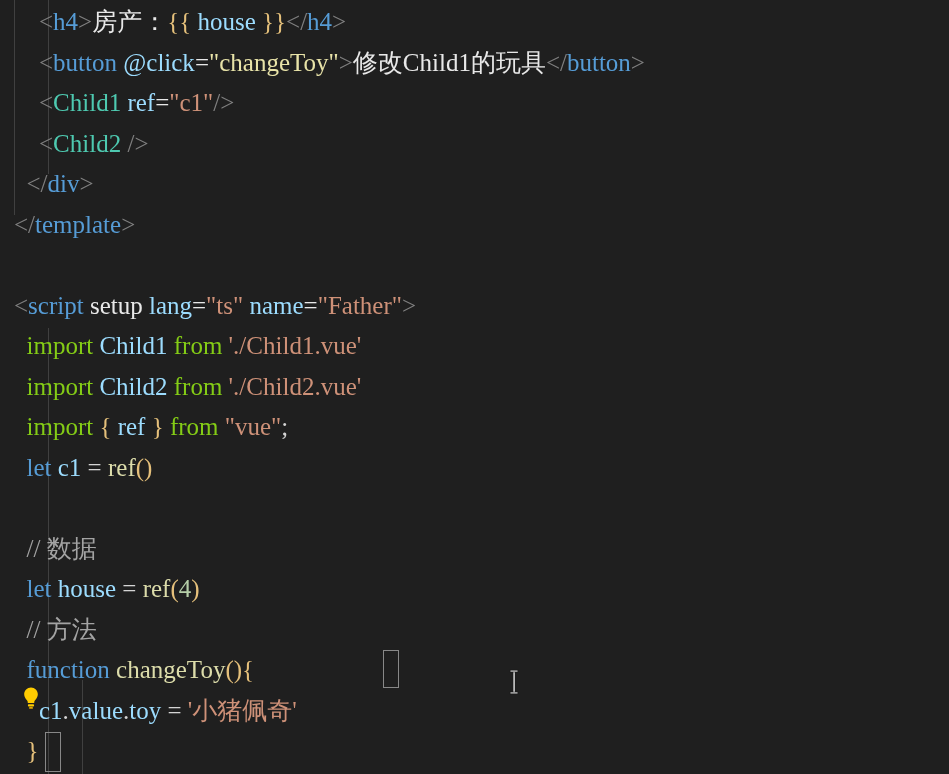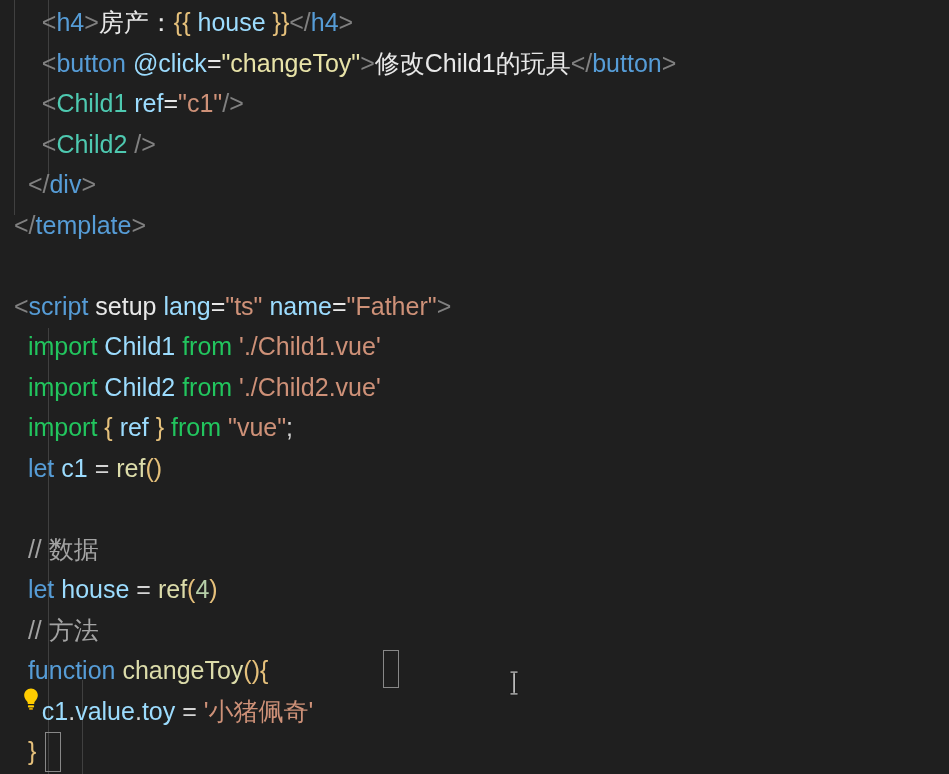--- a/index.html
+++ b/index.html
@@ -7,21 +7,21 @@
     padding: 0;
     background: #1f1f1f;
   }
 
   #editor {
     position: relative;
     width: 756px;
     height: 774px;
     background: #1f1f1f;
     overflow: hidden;
-    font-family: Liberation Sans, sans-serif;
+    font-family: Liberation Serif, serif;
     font-size: 25px;
     line-height: 40.5px;
     -webkit-font-smoothing: antialiased;
   }
 
   
   .indent-guide {
     position: absolute;
     width: 1px;
     background: #404040;
@@ -47,21 +47,21 @@
   
   .t-punct     { color: #808080; }
   .t-tag       { color: #569CD6; }
   .t-comp      { color: #4EC9B0; }
   .t-attr      { color: #9CDCFE; }
   .t-str       { color: #CE9178; }
   .t-strlite   { color: #E8E3A8; }
   .t-text      { color: #E8E8E8; }
   .t-mustache  { color: #E5C07B; }
   .t-kw        { color: #569CD6; }
-  .t-kwimp     { color: #22c55e; }
+  .t-kwimp     { color: #84cc16; }
   .t-var       { color: #9CDCFE; }
   .t-fn        { color: #DCDCAA; }
   .t-num       { color: #B5CEA8; }
   .t-comment   { color: #a3a3a3; }
   .t-op        { color: #D4D4D4; }
   .t-brace-y   { color: #E5C07B; }
   .t-plain     { color: #D4D4D4; }
 
   
   .bracket-match {

